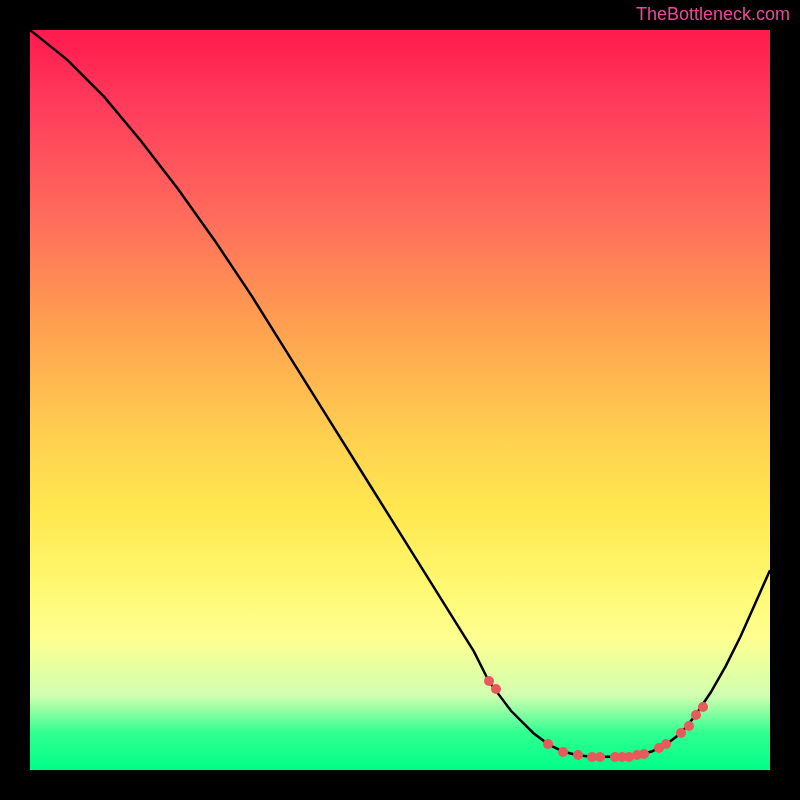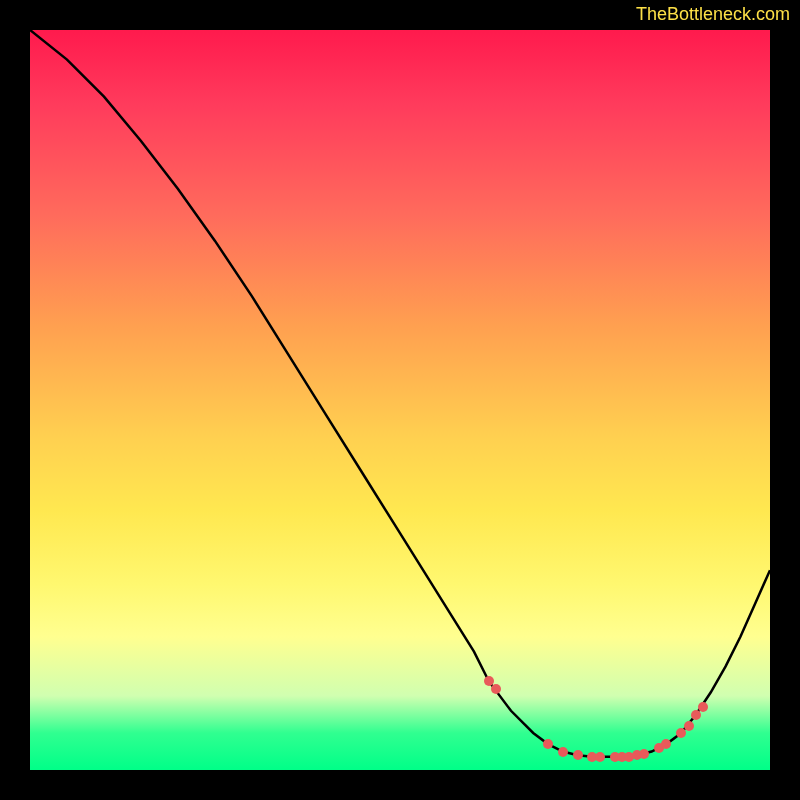--- a/index.html
+++ b/index.html
@@ -1,17 +1,17 @@
 <!DOCTYPE html>
 <html><head>
 <meta charset="utf-8">
 <style>
 * { margin: 0; padding: 0; box-sizing: border-box; }
 body { width: 800px; height: 800px; background: #000; position: relative; font-family: Arial, sans-serif; }
-.watermark { position: absolute; top: 4px; right: 10px; color: #fde047; font-size: 18px; font-weight: 500; z-index: 10; }
+.watermark { position: absolute; top: 4px; right: 10px; color: #ec4899; font-size: 18px; font-weight: 500; z-index: 10; }
 .plot-area { position: absolute; top: 30px; left: 30px; width: 740px; height: 740px; }
 .gradient-bg { position: absolute; top: 0; left: 0; width: 100%; height: 100%; background: linear-gradient(to bottom, #ff1a4d 0%, #ff3b5c 10%, #ff6b5c 25%, #ffa050 40%, #ffd050 55%, #ffe850 65%, #fff870 75%, #ffff90 82%, #d0ffb0 90%, #30ff90 95%, #00ff88 100%); }
 svg.curve { position: absolute; top: 0; left: 0; width: 100%; height: 100%; }
 .marker { position: absolute; width: 10px; height: 10px; background: #e85a5a; border-radius: 50%; transform: translate(-50%, -50%); }
 </style>
 </head>
 <body>
 
 <div class="watermark">TheBottleneck.com</div>
 

